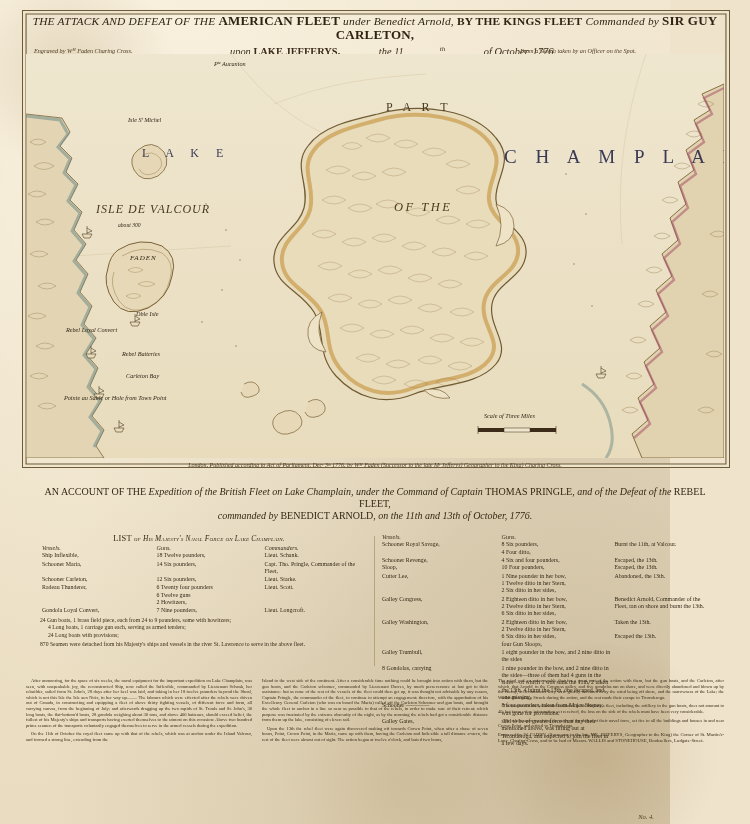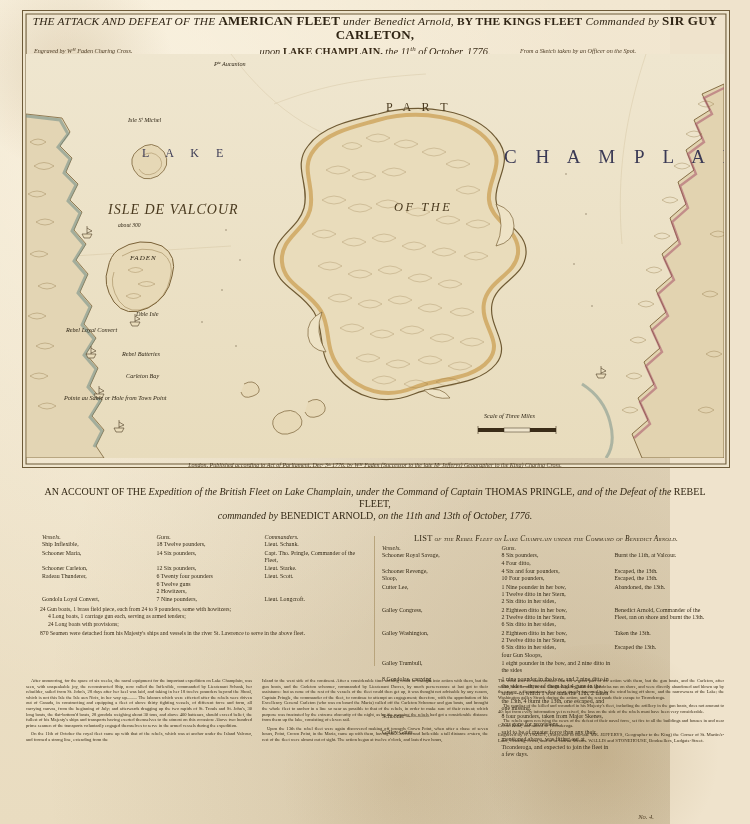--- a/index.html
+++ b/index.html
@@ -30,21 +30,21 @@
   .title-main{
     font-family:"Liberation Serif", serif;
     font-size:11.4px;letter-spacing:.2px;line-height:13px;
     color:#2f2414;font-weight:700;
   }
   .title-main .big{font-size:13px;}
   .title-main .it{font-style:italic;font-weight:400;}
   .title-sub{
     font-size:10.4px;font-weight:700;line-height:13px;margin-top:1px;
   }
-  .title-sub .it{font-style:italic;font-weight:400;}
+  .title-sub .it{font-style:italic;font-weight:400;margin-left:36px;}
   .credit-l,.credit-r{
     position:absolute;top:47px;font-size:6.2px;font-style:italic;color:#4a3a22;
   }
   .credit-l{left:34px;}
   .credit-r{right:34px;}
 
   
   .map{
     position:absolute;left:26px;top:54px;width:698px;height:404px;
     overflow:hidden;
@@ -127,21 +127,21 @@
 
   <div class="stain" style="left:-40px;top:-30px;width:220px;height:200px;"></div>
   <div class="stain" style="right:-60px;bottom:-40px;width:260px;height:220px;"></div>
   <div class="stain" style="left:250px;top:700px;width:300px;height:160px;opacity:.6;"></div>
 
   <div class="title-band">
     <div class="title-main">
       <span class="it">THE ATTACK AND DEFEAT OF THE </span><span class="big">AMERICAN FLEET</span><span class="it"> under Benedict Arnold, </span><span>BY THE KINGS FLEET</span><span class="it"> Commanded by </span><span class="big">SIR GUY CARLETON,</span>
     </div>
     <div class="title-sub">
-      <span class="it">upon </span><span>LAKE CHAMPLAIN,</span><span class="it"> the 11</span><span class="it" style="font-size:7px;vertical-align:super">th</span><span class="it"> of October, 1776.</span>
+      <span class="it">upon </span><span>LAKE JEFFERYS,</span><span class="it"> the 11</span><span class="it" style="font-size:7px;vertical-align:super">th</span><span class="it"> of October, 1776.</span>
     </div>
   </div>
   <div class="credit-l">Engraved by Wᴹ Faden Charing Cross.</div>
   <div class="credit-r">From a Sketch taken by an Officer on the Spot.</div>
 
   <div class="plate-frame"></div>
 
   <div class="map">
     <svg width="698" height="404" viewBox="0 0 698 404">
       <defs>
@@ -374,21 +374,21 @@
           <circle cx="560" cy="160" r=".7"></circle>
         <circle cx="548" cy="210" r=".7"></circle>
           <circle cx="566" cy="252" r=".7"></circle>
       </g>
     </svg>
 
     <div class="lbl lake-label" style="left:116px;top:92px;">L A K E</div>
     <div class="lbl lake-label2" style="left:478px;top:92px;">C H A M P L A I N</div>
     <div class="lbl part" style="left:360px;top:46px;">P A R T</div>
     <div class="lbl isle-label" style="left:352px;top:146px;margin-left:16px;">OF THE</div>
-    <div class="lbl isle-label" style="left:82px;top:148px;font-size:14px;letter-spacing:1px;"><span>ISLE DE VALCOUR</span></div>
+    <div class="lbl isle-label" style="left:70px;top:148px;font-size:12px;letter-spacing:1px;"><span>ISLE DE VALCOUR</span></div>
     <div class="lbl tiny2" style="left:92px;top:168px;">about 300</div>
     <div class="lbl tiny" style="left:104px;top:200px;font-size:7px;letter-spacing:1px;">FADEN</div>
     <div class="lbl tiny" style="left:102px;top:62px;">Isle Sᵗ Michel</div>
     <div class="lbl tiny" style="left:188px;top:6px;">Pᵗᵉ Aucanion</div>
     <div class="lbl tiny" style="left:38px;top:340px;width:110px;white-space:normal;line-height:7px;"><span>Pointe au Sable or Hole from Town Point</span></div>
     <div class="lbl tiny" style="left:100px;top:318px;">Carleton Bay</div>
     <div class="lbl tiny" style="left:96px;top:296px;">Rebel Batteries</div>
     <div class="lbl tiny" style="left:110px;top:256px;">Dble Isle</div>
     <div class="lbl tiny" style="left:40px;top:272px;">Rebel Loyal Convert</div>
 
@@ -399,20 +399,23 @@
 
   <div class="acct-title">
     <span style="font-variant:small-caps;font-style:normal;">AN ACCOUNT OF THE </span><span>Expedition of the British Fleet on Lake Champlain, under the Command of Captain </span><span style="font-style:normal;font-variant:small-caps;">THOMAS PRINGLE, </span><span>and of the Defeat of the </span><span style="font-style:normal;font-variant:small-caps;">REBEL FLEET,</span><br>
     <span>commanded by </span><span style="font-style:normal;font-variant:small-caps;">BENEDICT ARNOLD,</span><span> on the 11th and 13th of October, 1776.</span>
   </div>
 
   <div class="lists">
     <div class="divider-v"></div>
 
     <div class="list-col left">
+      <div class="list-head">
+        <span style="font-size:8.4px">LIST</span><span style="font-style:italic"> of His Majesty's Naval Force on Lake Champlain.</span>
+      </div>
       <table class="lst">
         <thead>
           <tr>
             <th>Vessels.</th>
             <th class="c2">Guns.</th>
             <th class="c3">Commanders.</th>
           </tr>
         </thead>
         <tbody>
             <tr>
@@ -444,23 +447,20 @@
       </table>
       <div class="note">
         <div>24 Gun boats, 1 brass field piece, each from 24 to 9 pounders, some with howitzers;</div>
         <div style="padding-left:8px">4 Long boats, 1 carriage gun each, serving as armed tenders;</div>
         <div style="padding-left:8px">24 Long boats with provisions;</div>
         <div style="padding-top:2px">870 Seamen were detached from his Majesty's ships and vessels in the river St. Lawrence to serve in the above fleet.</div>
       </div>
     </div>
 
     <div class="list-col right">
-      <div class="list-head">
-        <span style="font-size:8.4px">LIST</span><span style="font-style:italic"> of the Rebel Fleet on Lake Champlain under the Command of Benedict Arnold.</span>
-      </div>
       <table class="lst">
         <thead>
           <tr>
             <th>Vessels.</th>
             <th class="c2">Guns.</th>
             <th class="c3"></th>
           </tr>
         </thead>
         <tbody>
             <tr>

